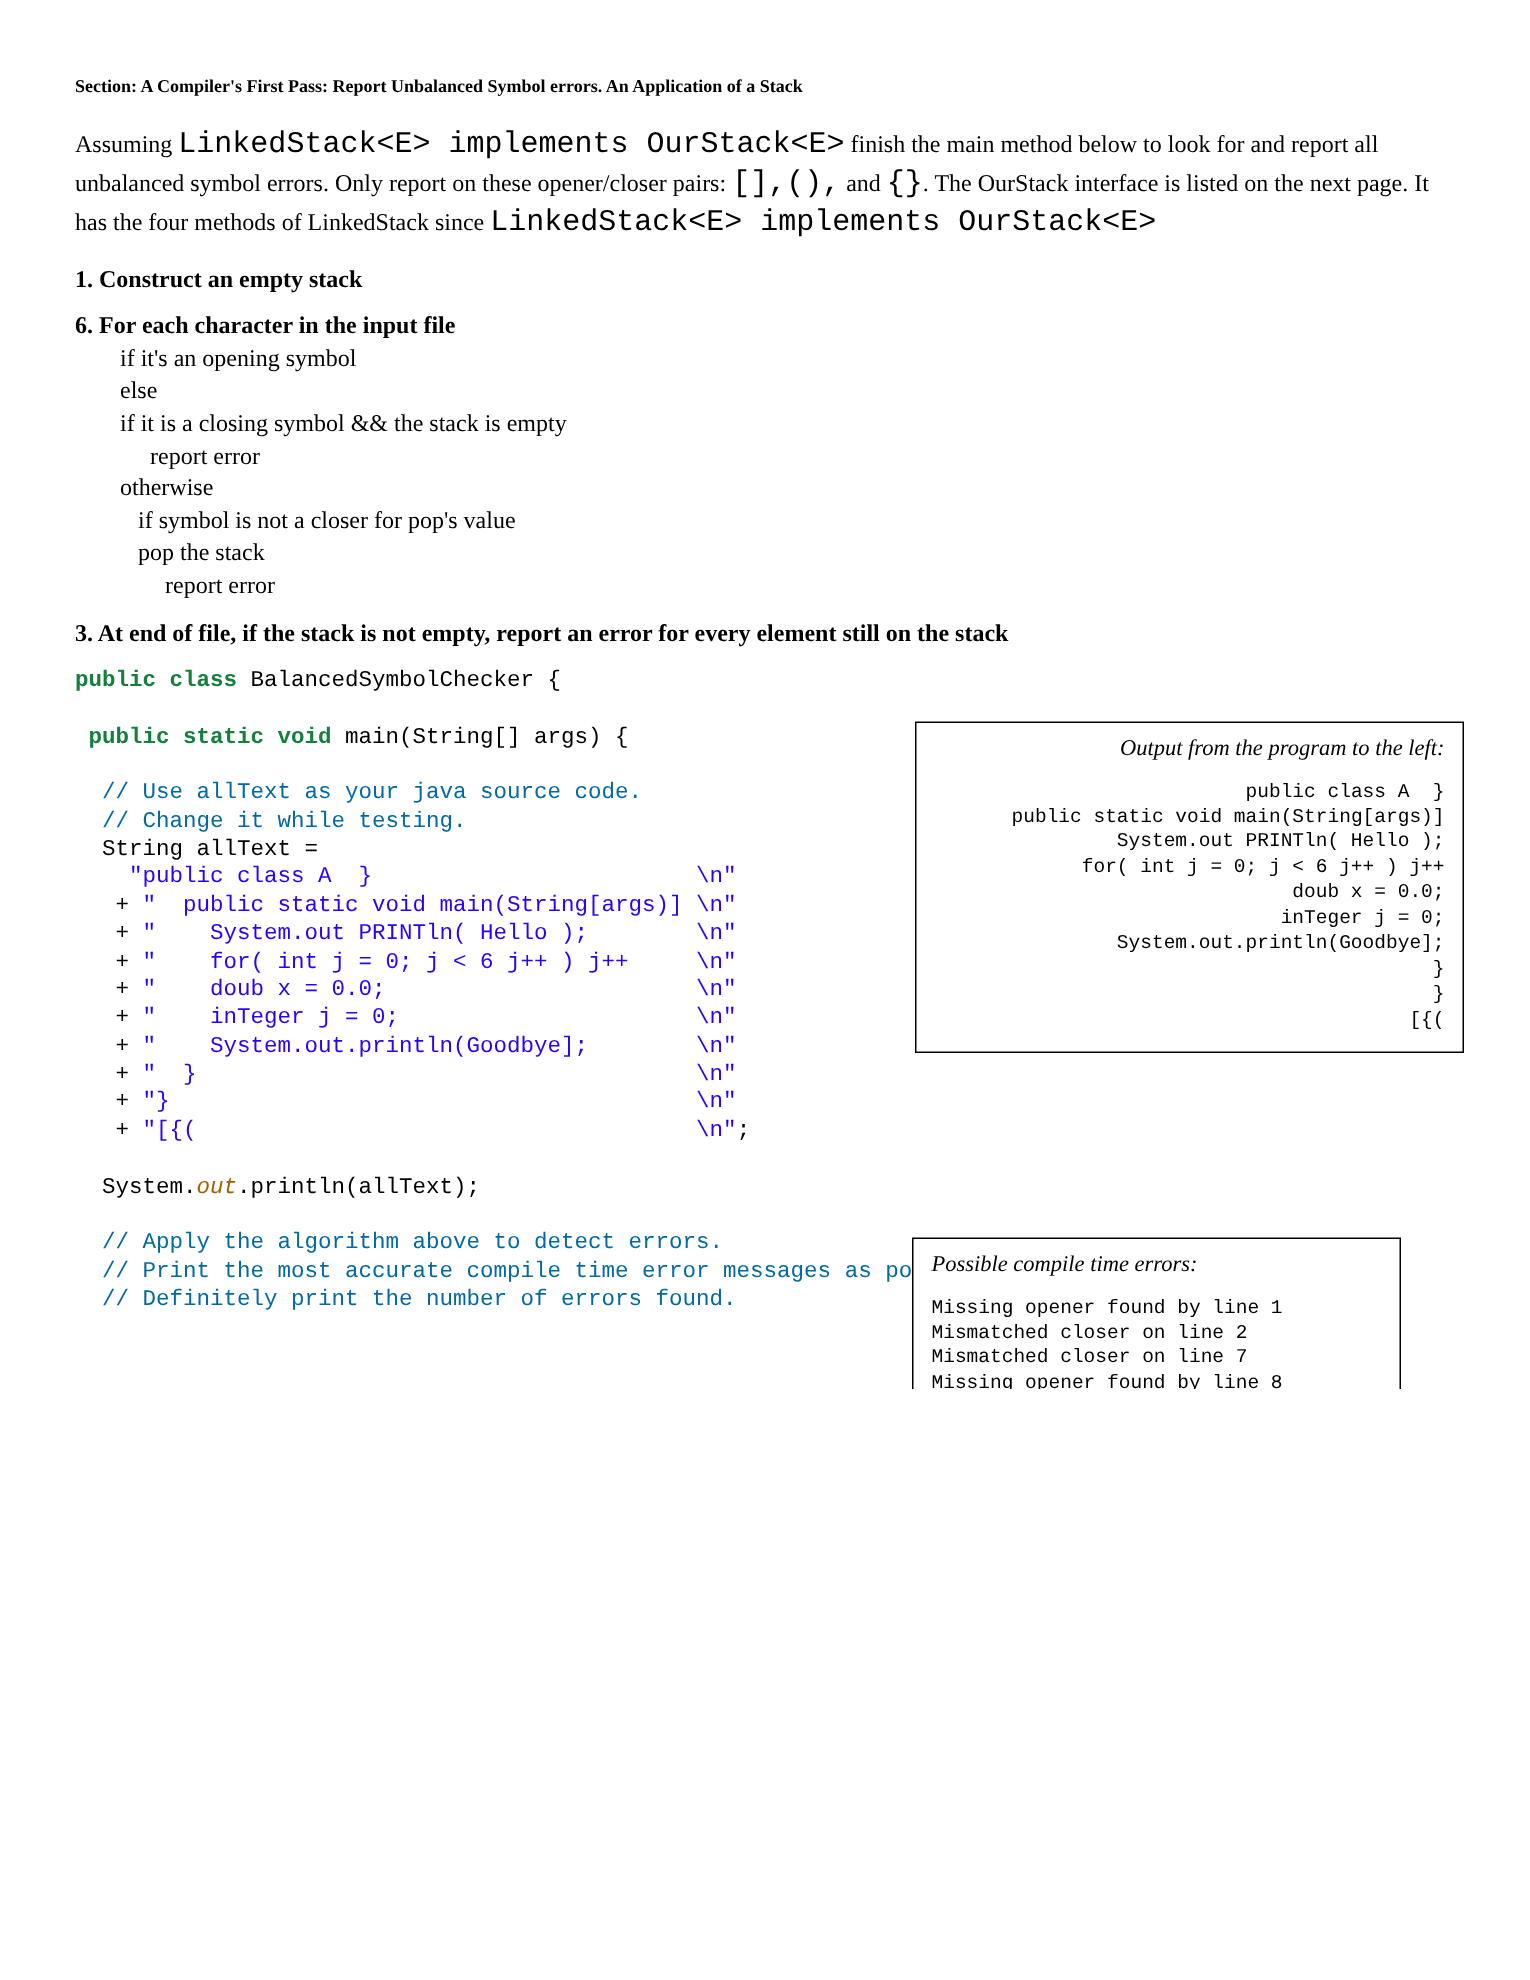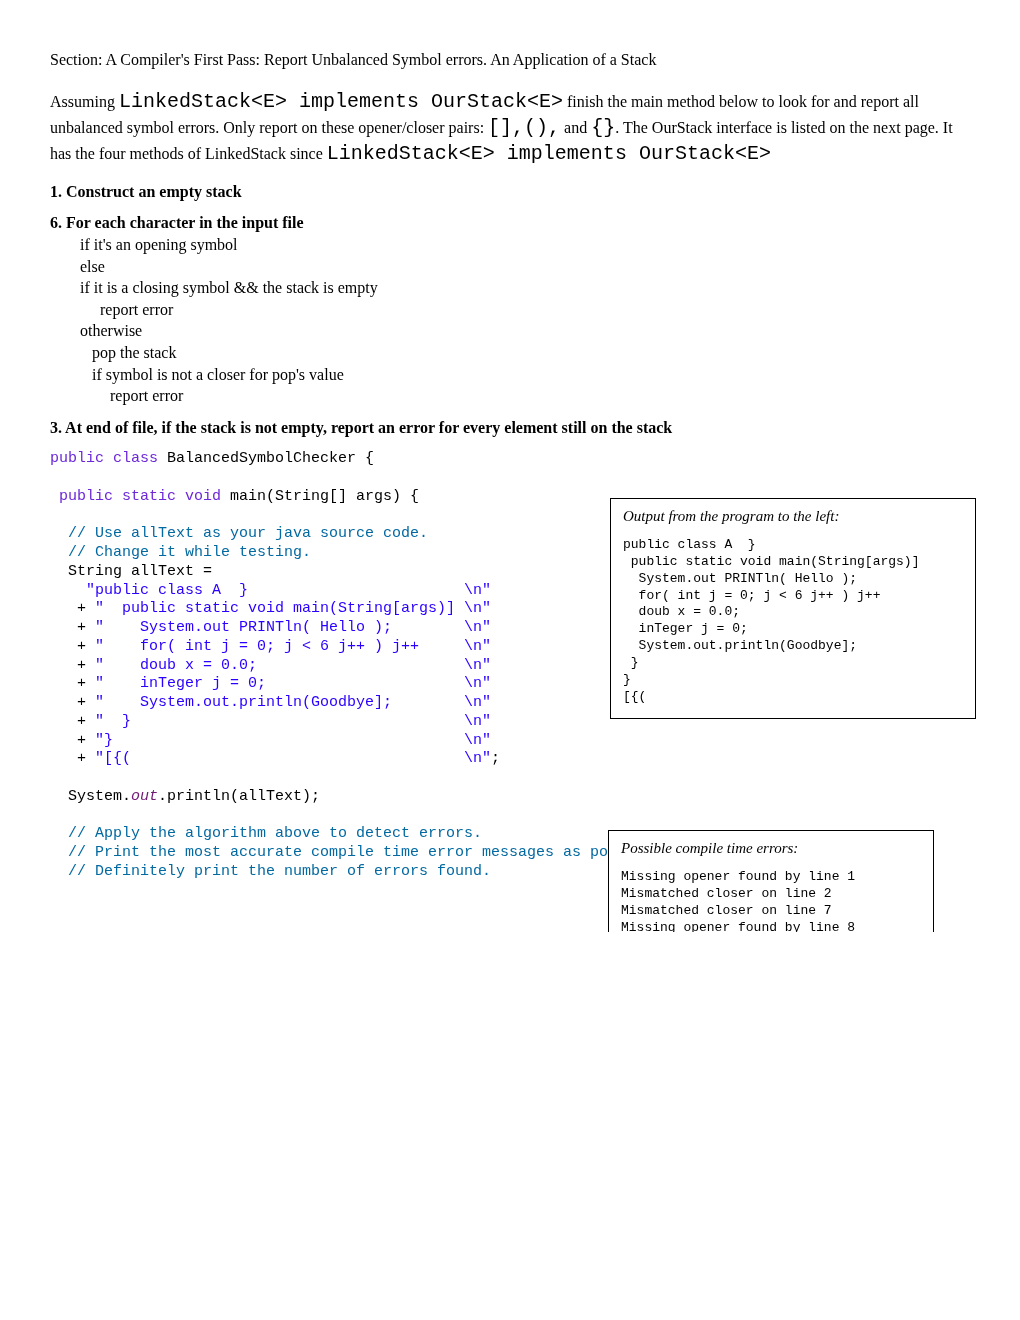--- a/index.html
+++ b/index.html
@@ -5,22 +5,22 @@
     body {
       font-family: "Times New Roman", Times, serif;
       font-size: 16px;
       margin: 0;
       padding: 50px 50px 50px 50px;
       width: 920px;
       color: #000;
       line-height: 1.3;
     }
     .section-title {
-      font-weight: normal;
-      font-size: 16px;
+      font-weight: bold;
+      font-size: 12px;
       margin-bottom: 18px;
     }
     .body-text {
       margin-bottom: 14px;
     }
     .code-inline {
       font-family: "Courier New", Courier, monospace;
       font-size: 20px;
     }
     .algo {
@@ -31,24 +31,24 @@
     .indent1 { margin-left: 30px; }
     .indent2 { margin-left: 50px; }
     .indent3 { margin-left: 60px; }
     .code-block {
       font-family: "Courier New", Courier, monospace;
       font-size: 15px;
       white-space: pre;
       line-height: 1.25;
       margin-top: 6px;
     }
-    .kw-bold { font-weight: normal; color: #6d28d9; }
+    .kw-bold { font-weight: bold; color: #15803d; }
     .comment { color: #0369a1; }
     .str { color: #2a00ff; }
-    .field { font-style: italic; color: #701a75; }
+    .field { font-style: italic; color: #a16207; }
     .lower-area {
       position: relative;
     }
     .box {
       position: absolute;
       border: 1px solid #000;
       padding: 8px 12px 12px 12px;
       background: #fff;
     }
     .box-title {
@@ -75,22 +75,22 @@
 
 <div class="algo">
   <div class="indent0">1. Construct an empty stack</div>
   <div style="height:10px"></div>
   <div class="indent0">6. For each character in the input file</div>
   <div class="indent1">if it's an opening symbol</div>
   <div style="margin-left:30px">else</div>
   <div class="indent1">if it is a closing symbol &amp;&amp; the stack is empty</div>
   <div class="indent2">report error</div>
   <div class="indent1">otherwise</div>
+  <div style="margin-left:42px">if symbol is not a closer for pop's value</div>
   <div style="margin-left:42px">pop the stack</div>
-  <div style="margin-left:42px">if symbol is not a closer for pop's value</div>
   <div class="indent3">report error</div>
   <div style="height:10px"></div>
   <div class="indent0"> 3. At end of file, if the stack is not empty, report an error for every element still on the stack</div>
 </div>
 
 <div class="lower-area">
 <div class="code-block"><span class="kw-bold">public class</span><span> BalancedSymbolChecker {</span>
 
 <span class="kw-bold"> public static void</span><span> main(String[] args) {</span>
 
@@ -108,21 +108,21 @@
 <span>   + </span><span class="str">"}                                       \n"</span>
 <span>   + </span><span class="str">"[{(                                     \n"</span><span>;</span>
 
 <span>  System.</span><span class="field">out</span><span>.println(allText);</span>
 
 <span class="comment">  // Apply the algorithm above to detect errors.</span>
 <span class="comment">  // Print the most accurate compile time error messages as possible.</span>
 <span class="comment">  // Definitely print the number of errors found.</span>
 </div>
 
-  <div class="box" style="left:560px; top:48px; width:340px;">
+  <div class="box" style="left:560px; top:36px; width:340px;text-align:right;">
     <div class="box-title">Output from the program to the left:</div>
     <div class="box-pre">public class A  }
  public static void main(String[args)]
   System.out PRINTln( Hello );
   for( int j = 0; j &lt; 6 j++ ) j++
   doub x = 0.0;
   inTeger j = 0;
   System.out.println(Goodbye];
  }
 }

